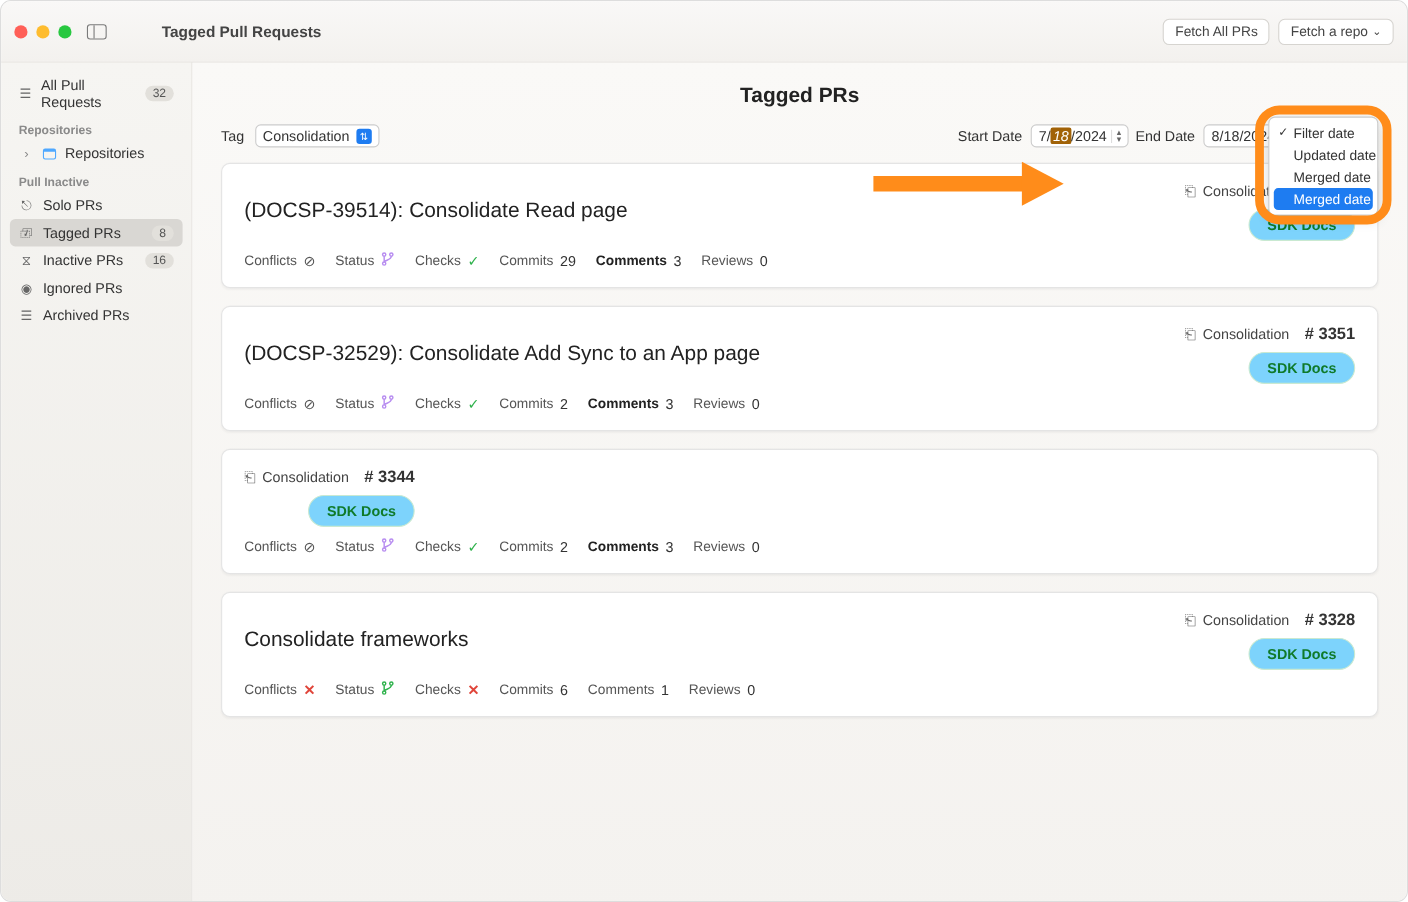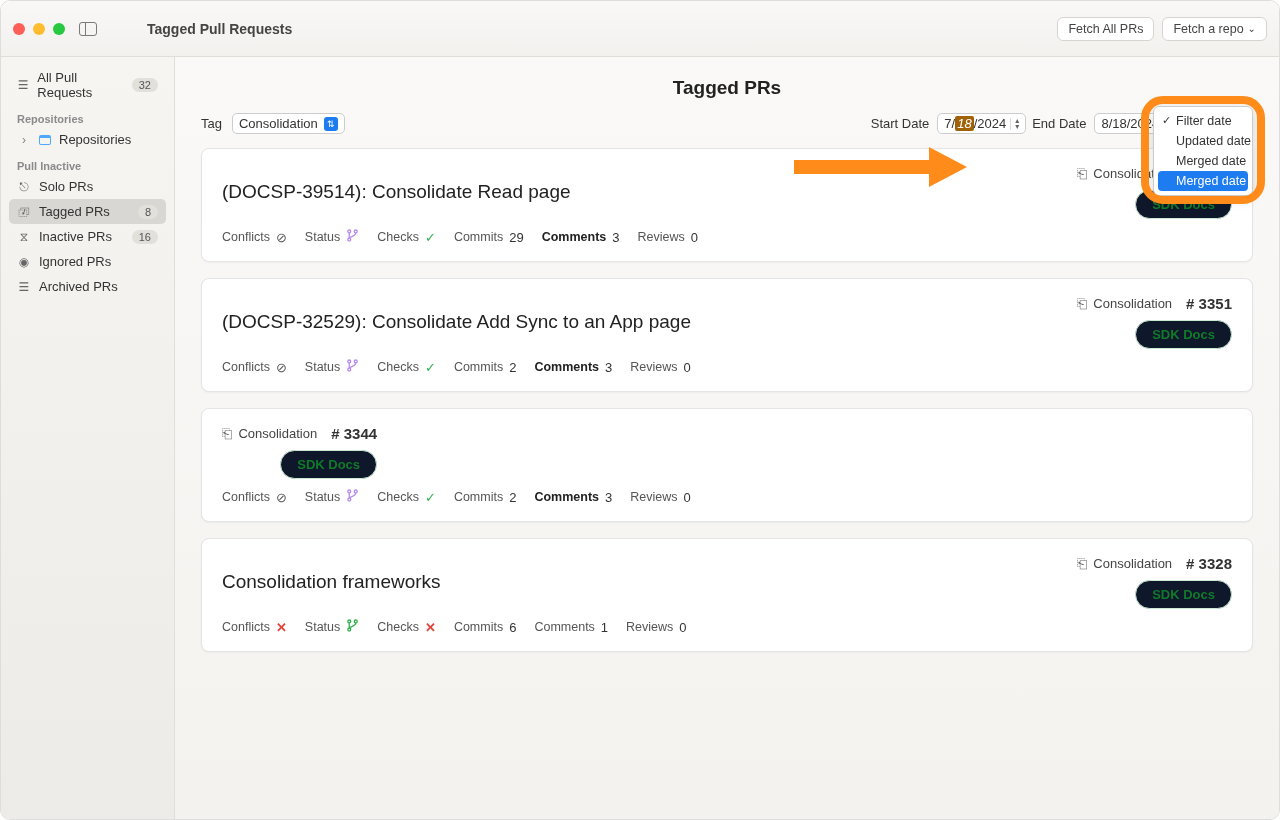--- a/index.html
+++ b/index.html
@@ -41,21 +41,21 @@
 .dropdown-item.checked::before { content: "✓"; position: absolute; left: 4px; font-size: 11px; }
 .dropdown-item.highlight { background: #1e7cf1; color: #fff; }
 .highlight-ring { position: absolute; right: -12px; top: -17px; width: 124px; height: 108px; border: 8px solid #ff8c1a; border-radius: 22px; z-index: 25; pointer-events: none; }
 .arrow-annotation { position: absolute; right: 310px; top: 85px; z-index: 15; pointer-events: none; }
 .card { background: #fff; border: 1px solid #e4e4e4; border-radius: 8px; padding: 16px 20px; margin-bottom: 16px; box-shadow: 0 1px 2px rgba(0,0,0,0.04); }
 .card-head { display: flex; align-items: center; justify-content: space-between; }
 .card-title { font-size: 19px; font-weight: 500; color: #222; }
 .card-right { display: flex; flex-direction: column; align-items: flex-end; gap: 8px; }
 .tagline { display: flex; align-items: center; gap: 6px; font-size: 13px; color: #444; }
 .tagline .num { font-weight: 600; font-size: 15px; color: #333; }
-.sdk-btn { background: #0f172a; border: 1px solid #c9e9d1; color: #0f7a2a; font-weight: 600; font-size: 13px; padding: 6px 16px; border-radius: 16px; cursor: pointer; }
+.sdk-btn { background: #7dd3fc; border: 1px solid #c9e9d1; color: #0f7a2a; font-weight: 600; font-size: 13px; padding: 6px 16px; border-radius: 16px; cursor: pointer; }
 .stats { display: flex; gap: 18px; margin-top: 10px; }
 .stat { display: flex; flex-direction: row; align-items: center; gap: 6px; font-size: 12.5px; color: #555; }
 .stat .lbl.bold { font-weight: 700; color: #222; }
 .stat .val { font-size: 13px; color: #333; height: 16px; display: flex; align-items: center; }
 .icon-ok { color: #555; }
 .icon-check { color: #2fb24c; }
 .icon-x { color: #e0453a; font-weight: bold; }
 .tag-icon { display: inline-block; transform: rotate(90deg); font-size: 12px; color: #666; }
 svg.merge { width: 13px; height: 13px; }
 .repo-icon { width: 12px; height: 10px; border: 1.2px solid #4fa8ff; border-top-width: 3px; border-radius: 2px; display: inline-block; }
@@ -319,21 +319,21 @@
               <span class="val">3</span>
             </div>
             <div class="stat">
               <span class="lbl">Reviews</span>
               <span class="val">0</span>
             </div>
           </div>
         </div>
         <div class="card">
           <div class="card-head">
-            <div class="card-title">Consolidation frameworks</div>
+            <div class="card-title">Consolidate frameworks</div>
             <div class="card-right">
               <div class="tagline">
                 <span style="color:#666;">⎗</span>
                 <span>Consolidation</span>
                 <span class="num" style="margin-left:8px;"># 3328</span>
               </div>
               <button class="sdk-btn">SDK Docs</button>
             </div>
           </div>
           <div class="stats">

